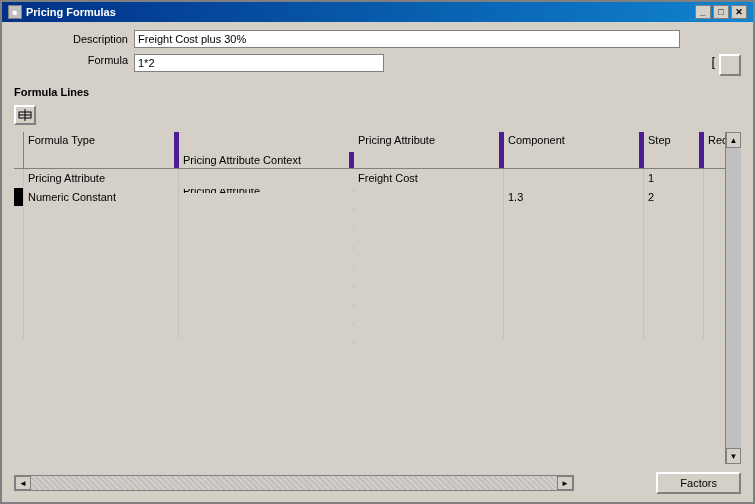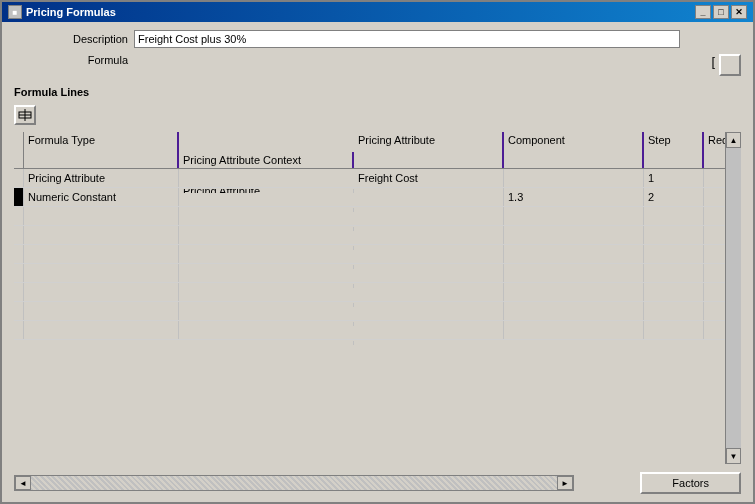--- a/index.html
+++ b/index.html
@@ -145,21 +145,21 @@
       cursor: pointer;
       font-size: 10px;
     }
     .grid-header {
       display: flex;
       background: #d4d0c8;
       border-bottom: 1px solid #808080;
       flex-shrink: 0;
     }
     .grid-header-cell {
-      border-right: 2px solid #4c1d95;
+      border-right: 5px solid #4c1d95;
       padding: 2px 4px;
       font-size: 11px;
       font-weight: normal;
       color: #000;
       white-space: nowrap;
       overflow: hidden;
     }
     .col-formula-type { width: 155px; flex-shrink: 0; }
     .col-pricing-attr-ctx { width: 175px; flex-shrink: 0; margin-top: 20px; }
     .col-pricing-attr { width: 150px; flex-shrink: 0; }
@@ -251,21 +251,21 @@
         #c0c0c0 2px,
         #d4d0c8 2px,
         #d4d0c8 4px
       );
       height: 100%;
     }
     .factors-btn {
       background: #d4d0c8;
       border: 2px solid;
       border-color: #ffffff #808080 #808080 #ffffff;
-      padding: 3px 30px;
+      padding: 3px 22px;
       font-size: 11px;
       cursor: pointer;
     }
     .checkbox-input {
       width: 11px;
       height: 11px;
       margin: 0;
     }
     .grid-wrapper {
       position: relative;
@@ -301,20 +301,21 @@
 
 
     <div class="form-row">
       <span class="form-label">Description</span>
       <input class="form-input input-description" type="text" value="Freight Cost plus 30%" style="">
     </div>
 
 
     <div class="form-row formula-line">
       <span class="form-label">Formula</span>
+      <input class="form-input input-formula" type="text" value="1*2" style="">
       <div style="flex:1"></div>
       <span style="margin-right:4px; font-size:13px;">[</span>
       <div class="bracket-btn"></div>
     </div>
 
     <div class="section-header">Formula Lines</div>
 
     <div class="toolbar">
       <div class="toolbar-btn">
         <svg width="14" height="14" viewBox="0 0 14 14">

